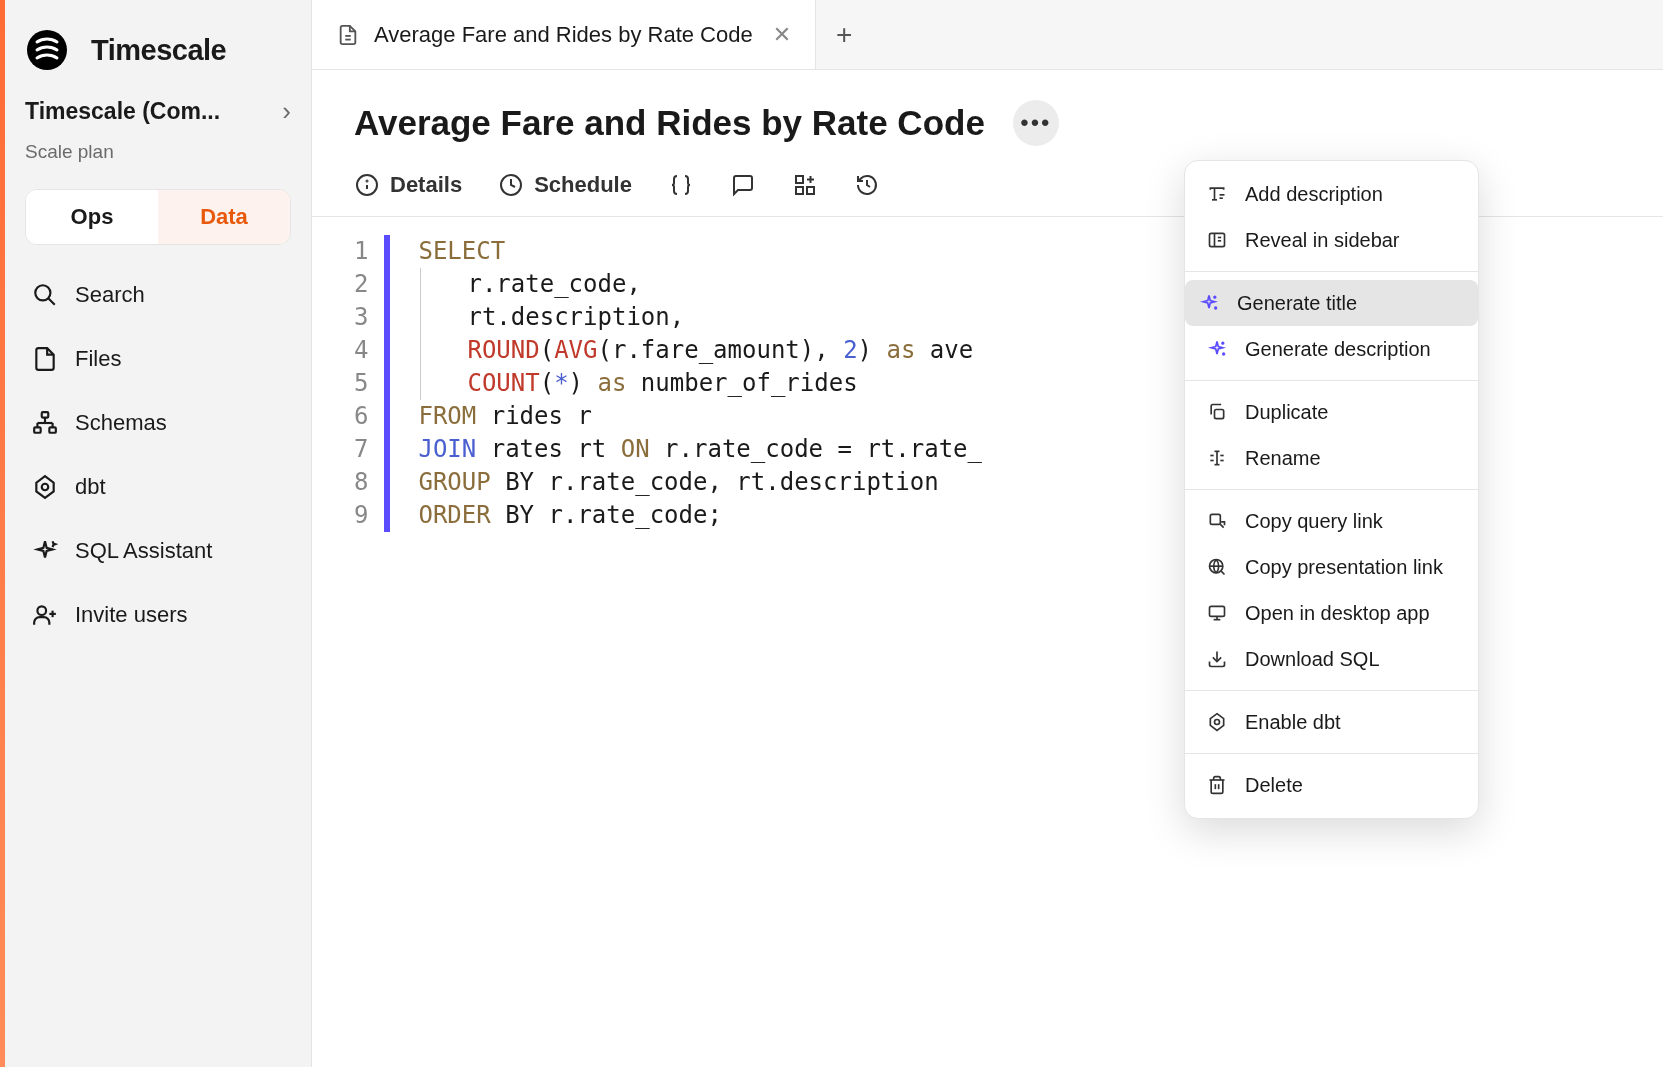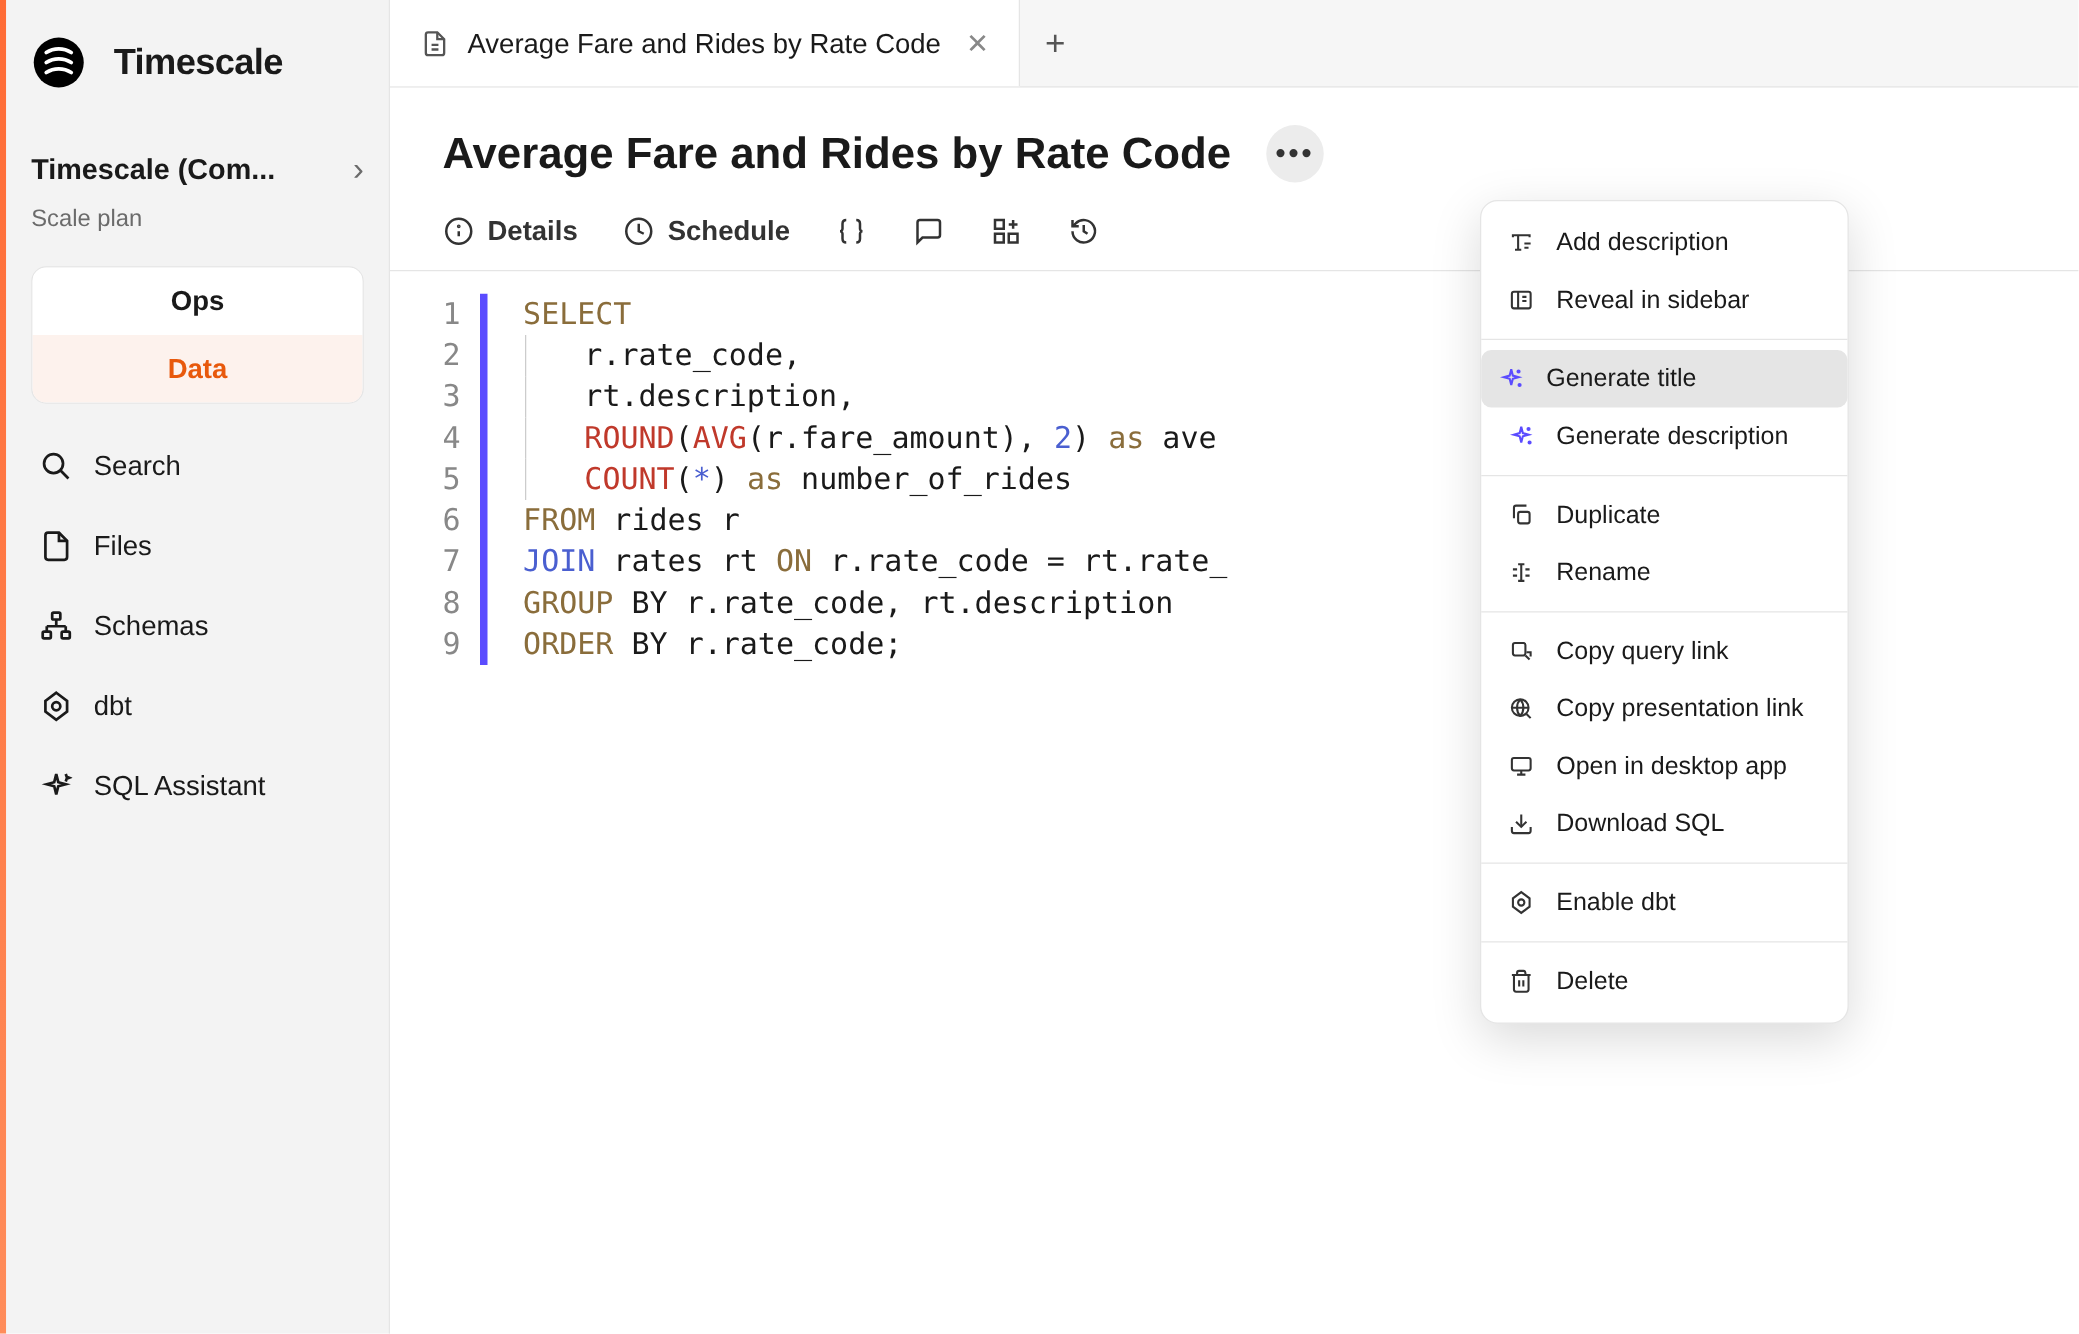--- a/index.html
+++ b/index.html
@@ -46,21 +46,20 @@
   letter-spacing: -0.5px;
 }
 .workspace-block {
   margin-bottom: 18px;
 }
 .workspace-row {
   display: flex;
   align-items: center;
   justify-content: space-between;
   cursor: pointer;
-  margin-top: 24px;
 }
 .workspace-name {
   font-size: 23px;
   font-weight: 600;
   color: #1a1a1a;
 }
 .workspace-plan {
   font-size: 19px;
   color: #6b6b6b;
   margin-top: 14px;
@@ -70,21 +69,20 @@
   color: #6b6b6b;
 }
 .toggle-row {
   display: flex;
   background: #fff;
   border-radius: 12px;
   padding: 0;
   margin-bottom: 14px;
   border: 1px solid #e5e5e5;
   overflow: hidden;
-  flex-direction: column;
 }
 .toggle-btn {
   flex: 1;
   padding: 14px 0;
   font-size: 22px;
   font-weight: 600;
   text-align: center;
   cursor: pointer;
   background: #fff;
   border: none;
@@ -372,20 +370,31 @@
   <div class="nav-item">
     <span class="nav-icon">
       <svg width="26" height="26" viewBox="0 0 24 24" fill="none" stroke="currentColor" stroke-width="2">
           <path d="M12 3 L13.5 9 L19 10.5 L13.5 12 L12 18 L10.5 12 L5 10.5 L10.5 9 Z"></path>
           <path d="M19 3 L19.7 5 L21.5 5.7 L19.7 6.4 L19 8.5"></path>
         </svg>
     </span>
     <span>SQL Assistant</span>
   </div>
 
+  <div class="nav-item">
+    <span class="nav-icon">
+      <svg width="26" height="26" viewBox="0 0 24 24" fill="none" stroke="currentColor" stroke-width="2">
+          <circle cx="9" cy="8" r="4"></circle>
+          <path d="M2 21v-2a5 5 0 0 1 5-5h4a5 5 0 0 1 5 5v2"></path>
+          <line x1="19" y1="8" x2="19" y2="14"></line>
+          <line x1="16" y1="11" x2="22" y2="11"></line>
+        </svg>
+    </span>
+    <span>Invite users</span>
+  </div>
 </aside>
 
 <main class="main">
   <div class="tabs-row">
     <div class="tab">
       <span class="tab-icon">
         <svg width="22" height="22" viewBox="0 0 24 24" fill="none" stroke="currentColor" stroke-width="2">
             <path d="M14 2H6a2 2 0 0 0-2 2v16a2 2 0 0 0 2 2h12a2 2 0 0 0 2-2V8z"></path>
             <polyline points="14 2 14 8 20 8"></polyline>
             <line x1="9" y1="13" x2="15" y2="13"></line>

